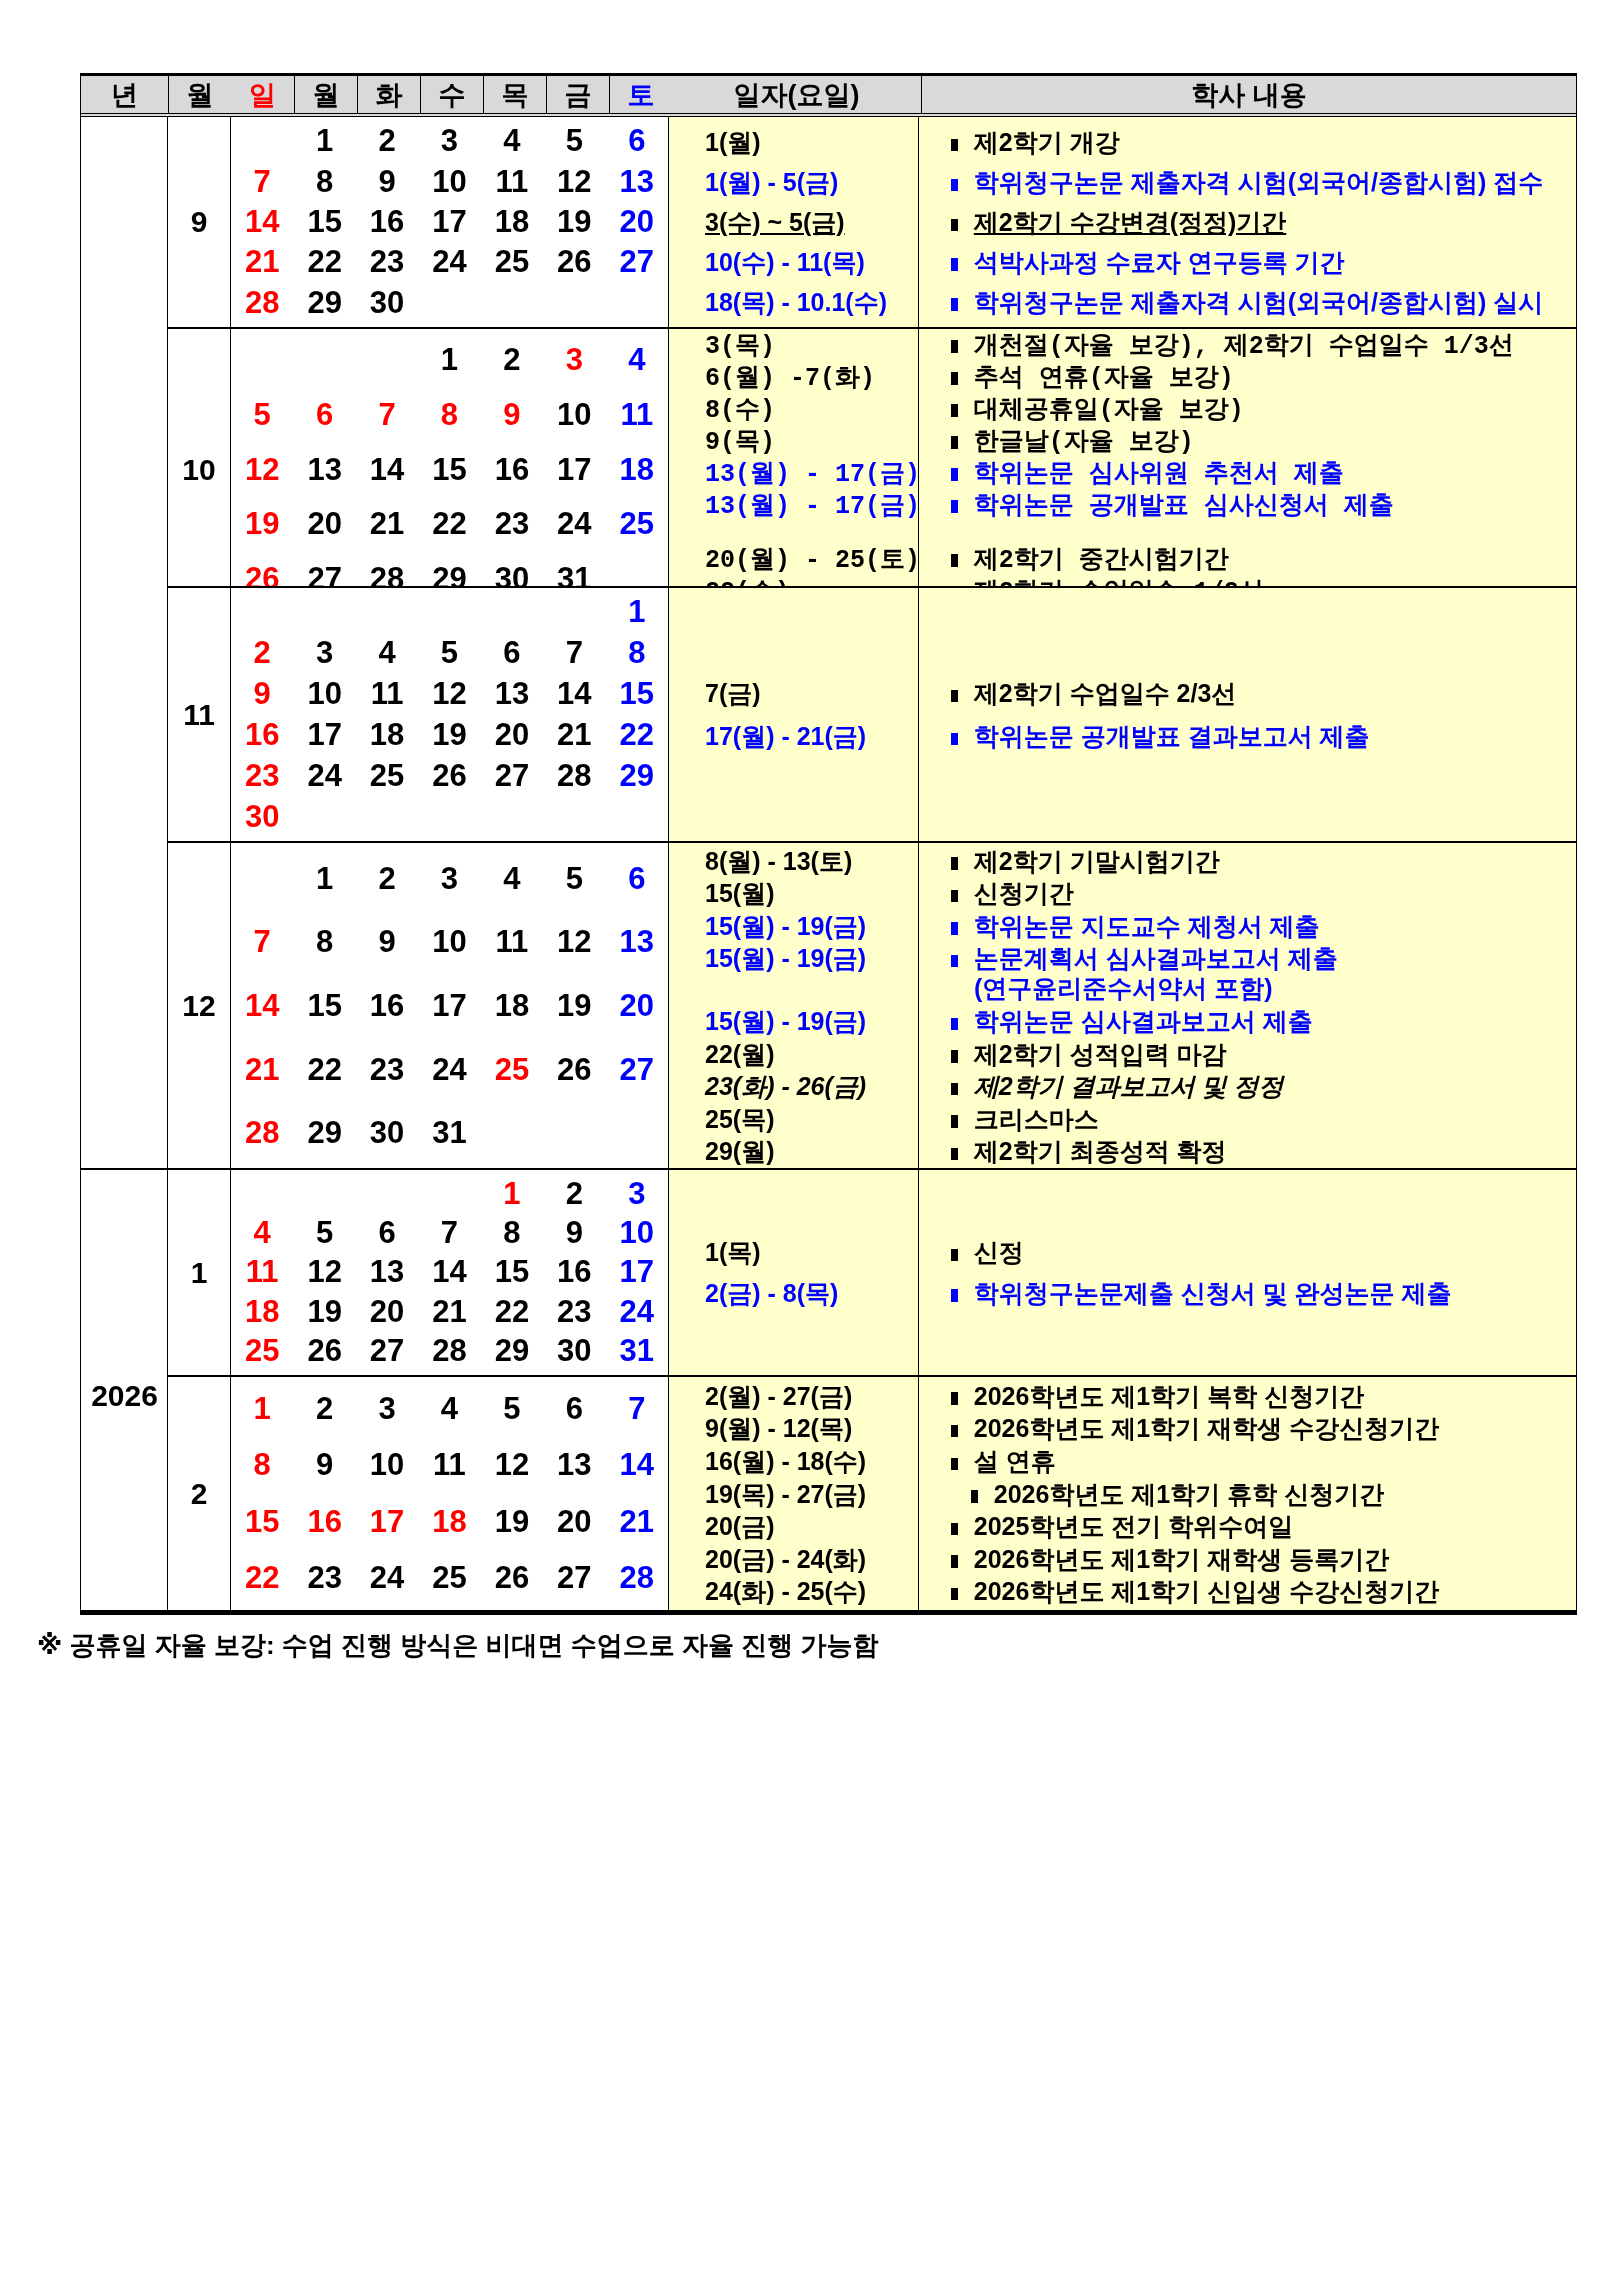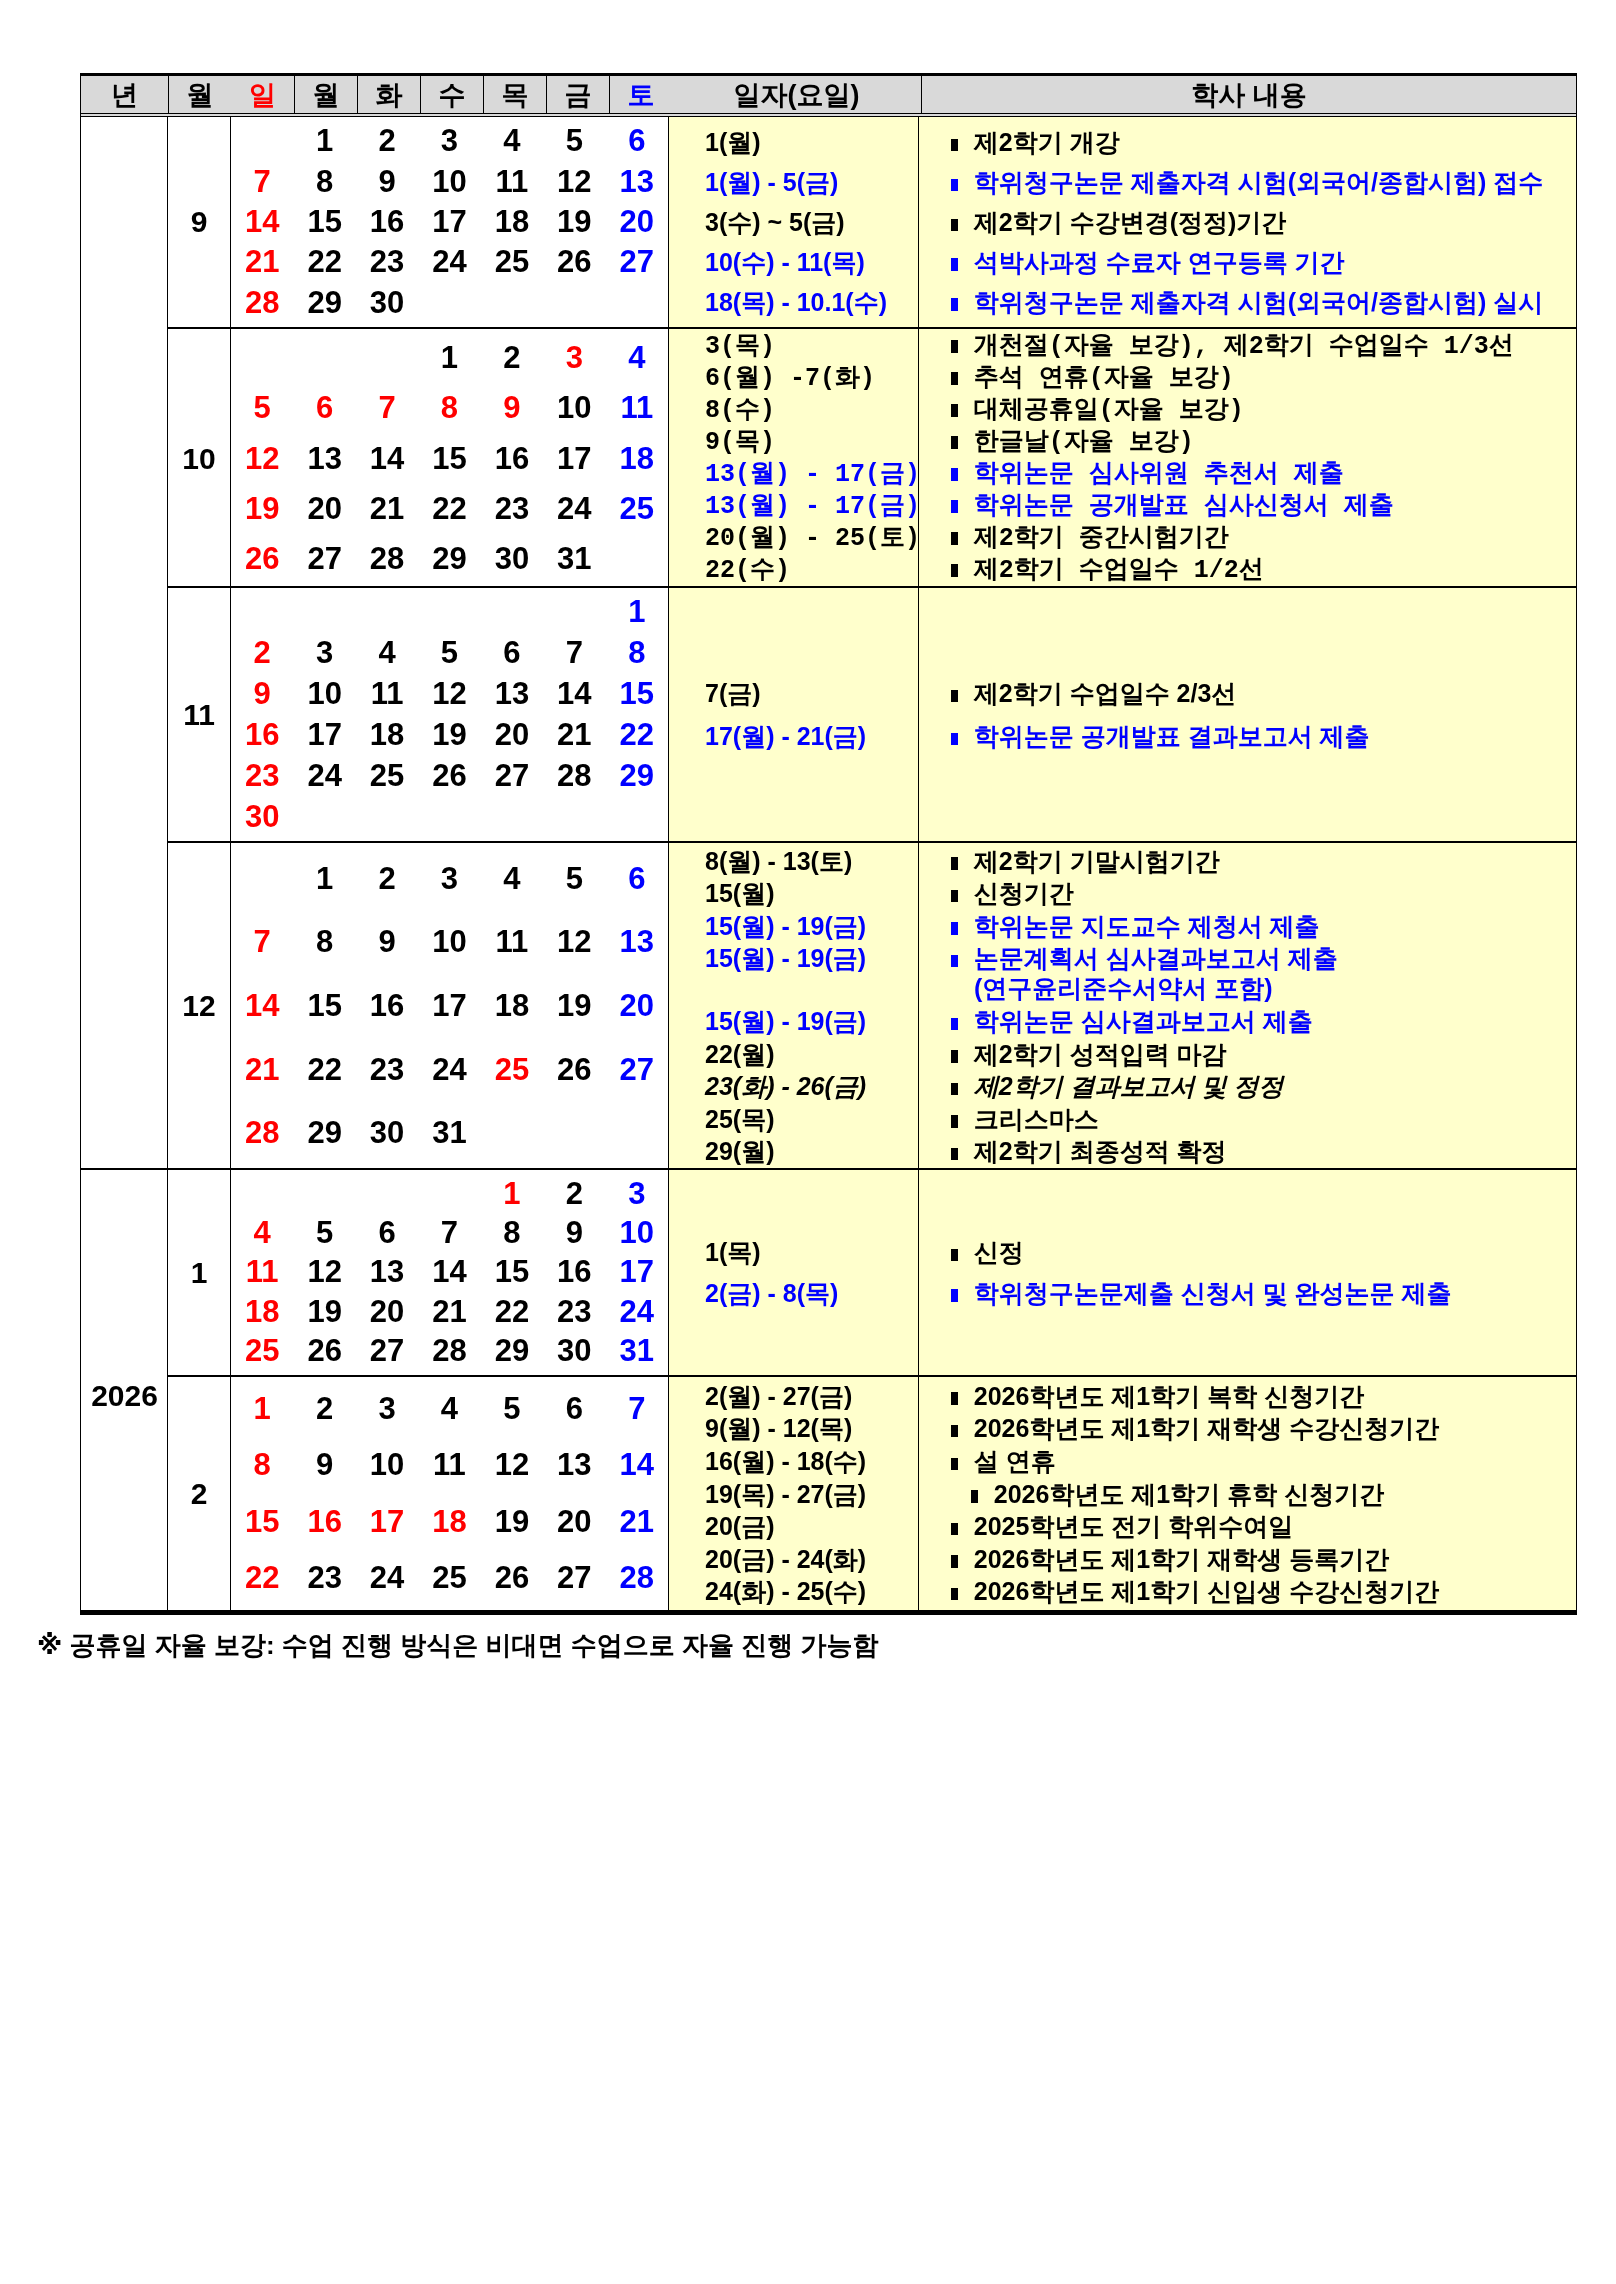--- a/index.html
+++ b/index.html
@@ -106,21 +106,21 @@
               <div class="ev-body">
                 <div><span class="bullet"></span><span>제2학기 개강</span></div>
               </div>
             </div>
             <div class="ev" style="color: rgb(0, 0, 255);">
               <div class="ev-date">1(월) - 5(금)</div>
               <div class="ev-body">
                 <div><span class="bullet"></span><span>학위청구논문 제출자격 시험(외국어/종합시험) 접수</span></div>
               </div>
             </div>
-            <div class="ev" style="color: rgb(0, 0, 0);">
+            <div class="ev" style="color: rgb(0, 0, 0); text-decoration: underline;">
               <div class="ev-date">3(수) ~ 5(금)</div>
               <div class="ev-body">
                 <div><span class="bullet"></span><span>제2학기 수강변경(정정)기간</span></div>
               </div>
             </div>
             <div class="ev" style="color: rgb(0, 0, 255);">
               <div class="ev-date">10(수) - 11(목)</div>
               <div class="ev-body">
                 <div><span class="bullet"></span><span>석박사과정 수료자 연구등록 기간</span></div>
               </div>
@@ -213,21 +213,21 @@
               <div class="ev-body">
                 <div><span class="bullet"></span><span>학위논문 심사위원 추천서 제출</span></div>
               </div>
             </div>
             <div class="ev" style="color: rgb(0, 0, 255);">
               <div class="ev-date">13(월) - 17(금)</div>
               <div class="ev-body">
                 <div><span class="bullet"></span><span>학위논문 공개발표 심사신청서 제출</span></div>
               </div>
             </div>
-            <div class="ev" style="color: rgb(0, 0, 0);">
+            <div class="ev" style="color: rgb(0, 0, 0); margin-top: 22px;">
               <div class="ev-date">20(월) - 25(토)</div>
               <div class="ev-body">
                 <div><span class="bullet"></span><span>제2학기 중간시험기간</span></div>
               </div>
             </div>
             <div class="ev" style="color: rgb(0, 0, 0);">
               <div class="ev-date">22(수)</div>
               <div class="ev-body">
                 <div><span class="bullet"></span><span>제2학기 수업일수 1/2선</span></div>
               </div>

